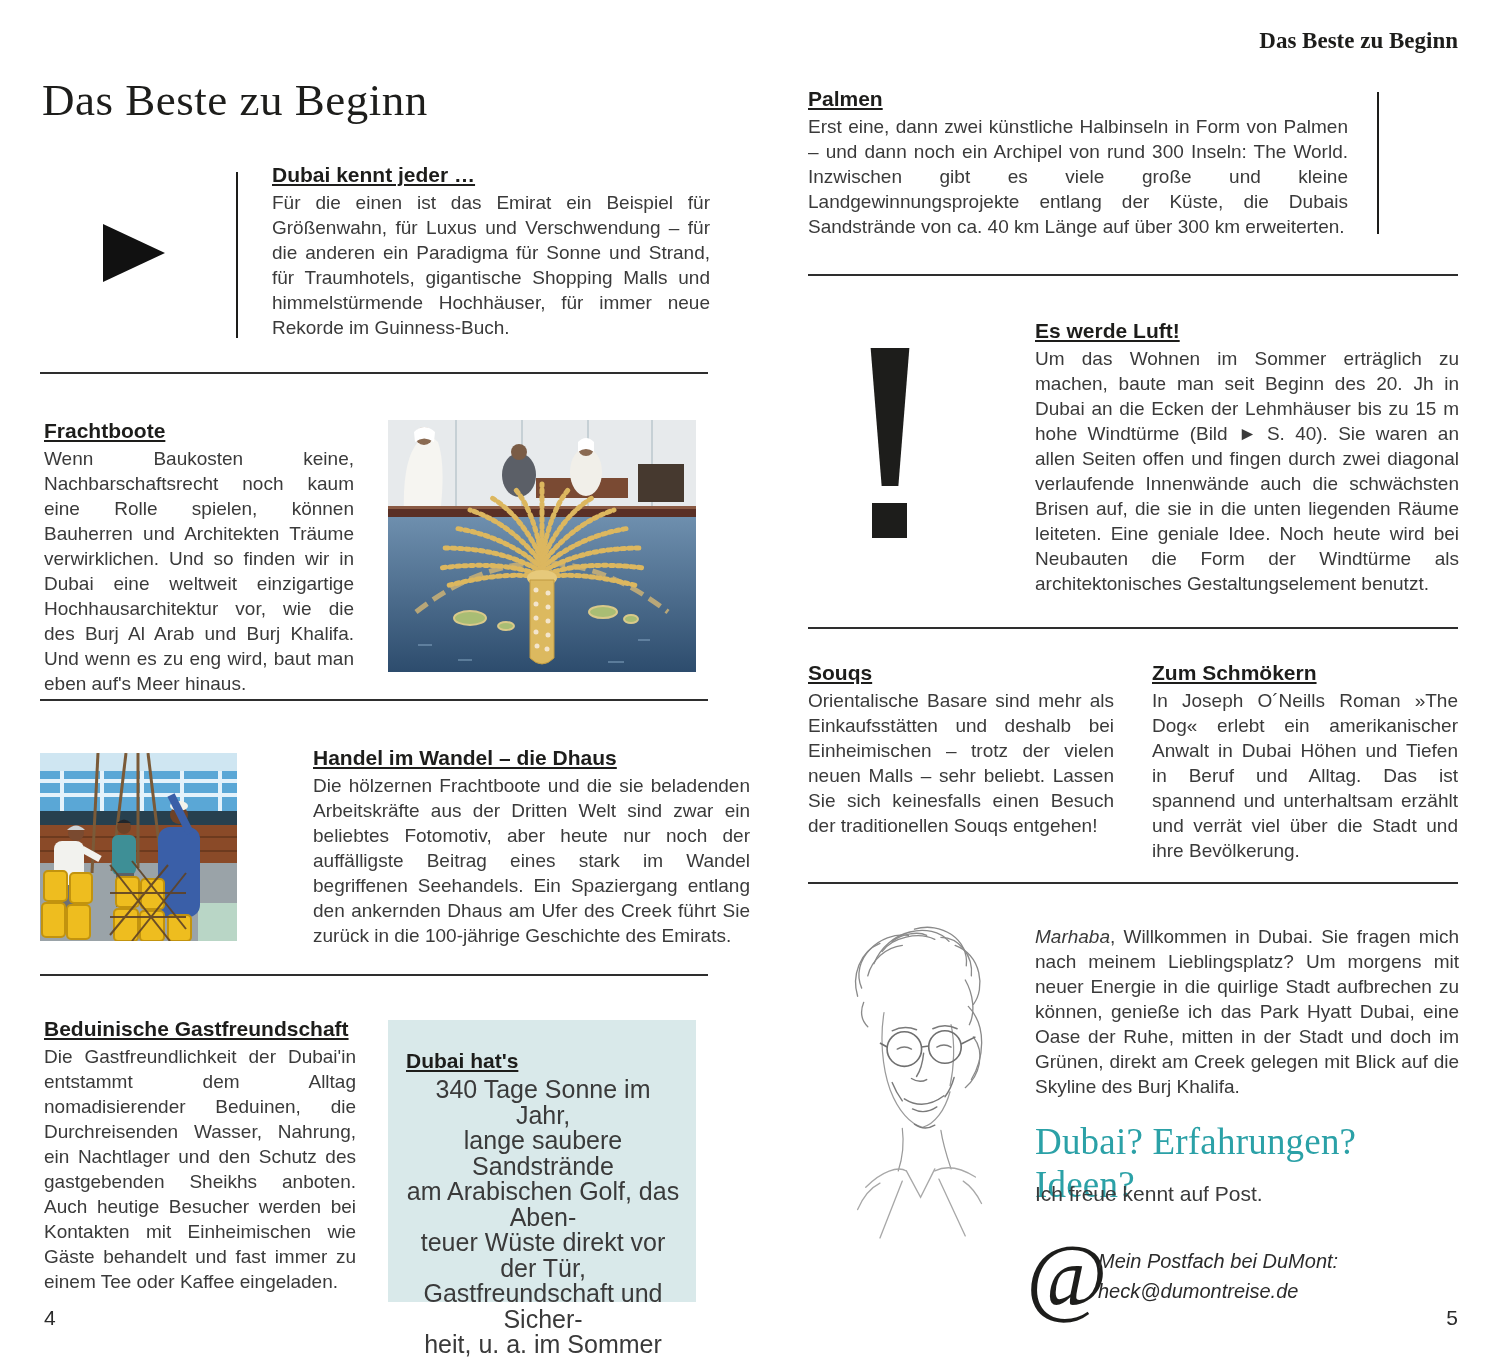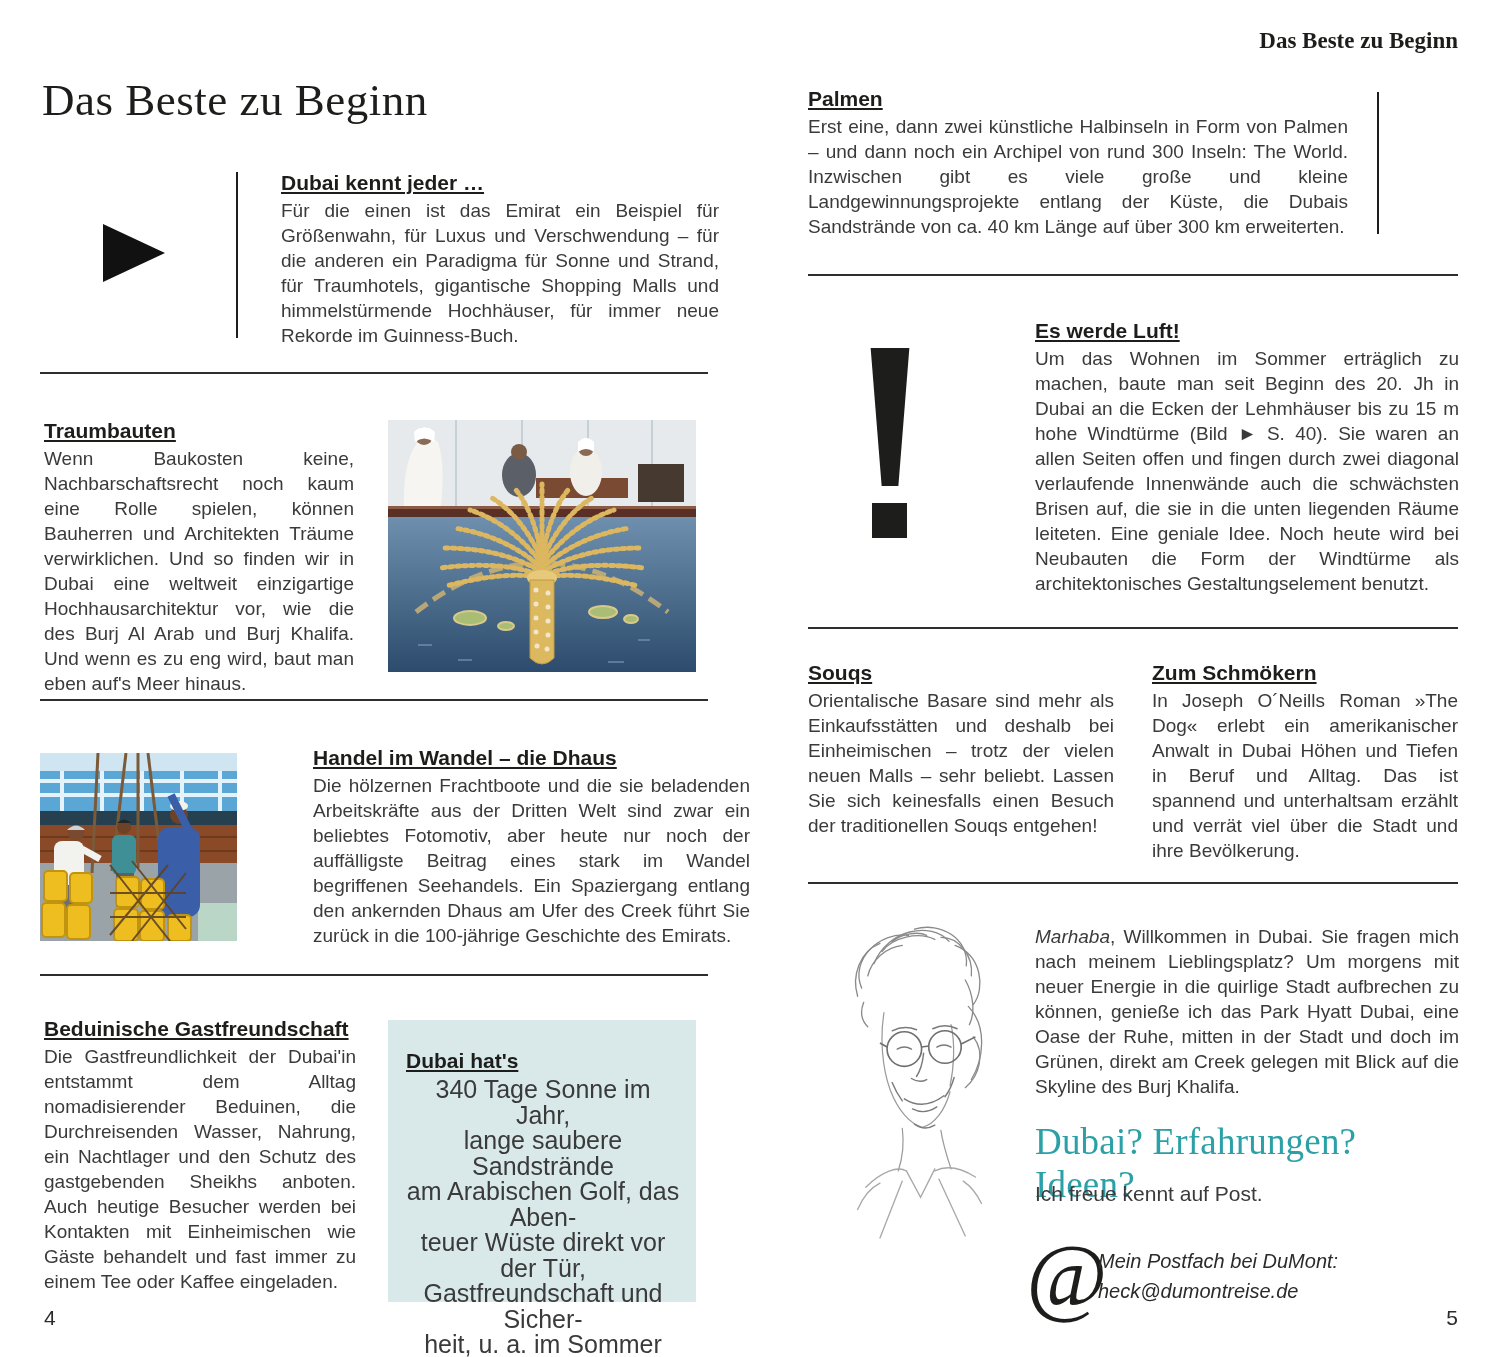--- a/index.html
+++ b/index.html
@@ -11,21 +11,21 @@
   .body{font-size:19px;line-height:25px;text-align:justify;margin:0;}
   .divider{position:absolute;height:2px;background:#2e2e2e;}
   .vrule{position:absolute;width:2px;background:#1d1d1b;}
   .serif{font-family:"Liberation Serif", serif;}
 
   
   #title{left:42px;top:74px;font-size:45px;color:#1d1d1b;letter-spacing:.5px;}
   #intro-arrow{left:103px;top:224px;width:0;height:0;
      border-left:62px solid #111;border-top:29px solid transparent;border-bottom:29px solid transparent;}
   #intro-rule{left:236px;top:172px;height:166px;}
-  #intro-text{left:272px;top:170px;width:438px;margin-left:9px;}
+  #intro-text{left:272px;top:162px;width:438px;}
   #div-l1{left:40px;top:372px;width:668px;}
   #traumbauten{left:44px;top:418px;width:310px;}
   #palm-photo{left:388px;top:420px;width:308px;height:252px;}
   #div-l2{left:40px;top:699px;width:668px;}
   #dhow-photo{left:40px;top:753px;width:197px;height:188px;}
   #dhaus{left:273px;top:745px;width:437px;margin-left:40px;}
   #div-l3{left:40px;top:974px;width:668px;}
   #gast{left:44px;top:1016px;width:312px;}
   #teal-box{left:388px;top:1020px;width:308px;height:282px;background:#d9e9ea;box-sizing:border-box;padding:28px 16px 0 18px;}
   #teal-box .shead{margin-bottom:4px;}
@@ -65,21 +65,21 @@
   <div class="vrule" id="intro-rule"></div>
 
   <div class="abs" id="intro-text">
     <div class="shead">Dubai kennt jeder …</div>
     <p class="body">Für die einen ist das Emirat ein Beispiel für Größenwahn, für Luxus und Verschwendung – für die anderen ein Paradigma für Sonne und Strand, für Traumhotels, gigantische Shopping Malls und himmelstürmende Hochhäuser, für immer neue Rekorde im Guinness-Buch.</p>
   </div>
 
   <div class="divider" id="div-l1"></div>
 
   <div class="abs" id="traumbauten">
-    <div class="shead">Traumbauten</div>
+    <div class="shead">Frachtboote</div>
     <p class="body">Wenn Baukosten keine, Nachbarschaftsrecht noch kaum eine Rolle spielen, können Bauherren und Architekten Träume verwirklichen. Und so finden wir in Dubai eine weltweit einzigartige Hochhausarchitektur vor, wie die des Burj Al Arab und Burj Khalifa. Und wenn es zu eng wird, baut man eben auf's Meer hinaus.</p>
   </div>
 
   <svg class="abs" id="palm-photo" viewBox="0 0 308 252" preserveAspectRatio="none">
     <defs>
       <linearGradient id="water" x1="0" y1="0" x2="0" y2="1">
         <stop offset="0" stop-color="#6e8fae"></stop>
           <stop offset="1" stop-color="#2d4c6d"></stop>
       </linearGradient>
     </defs>

